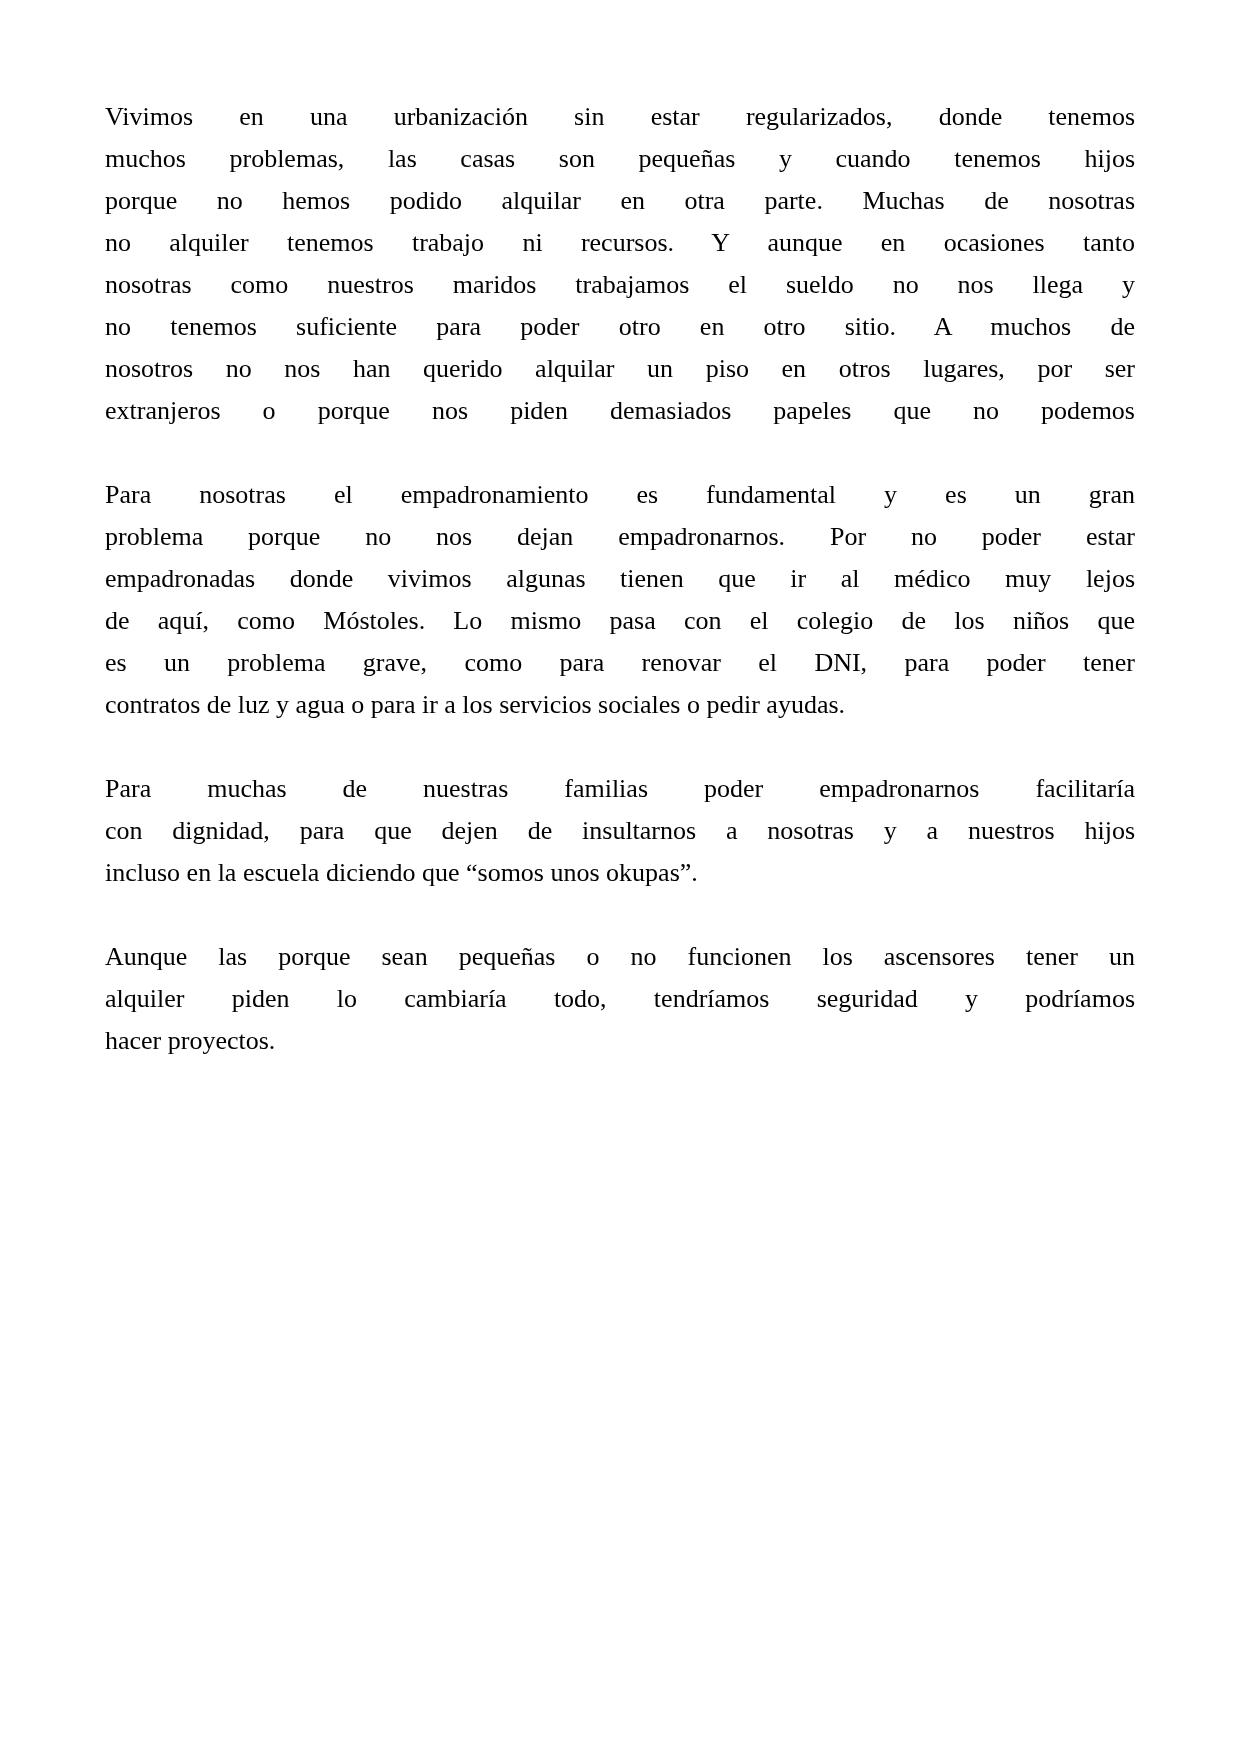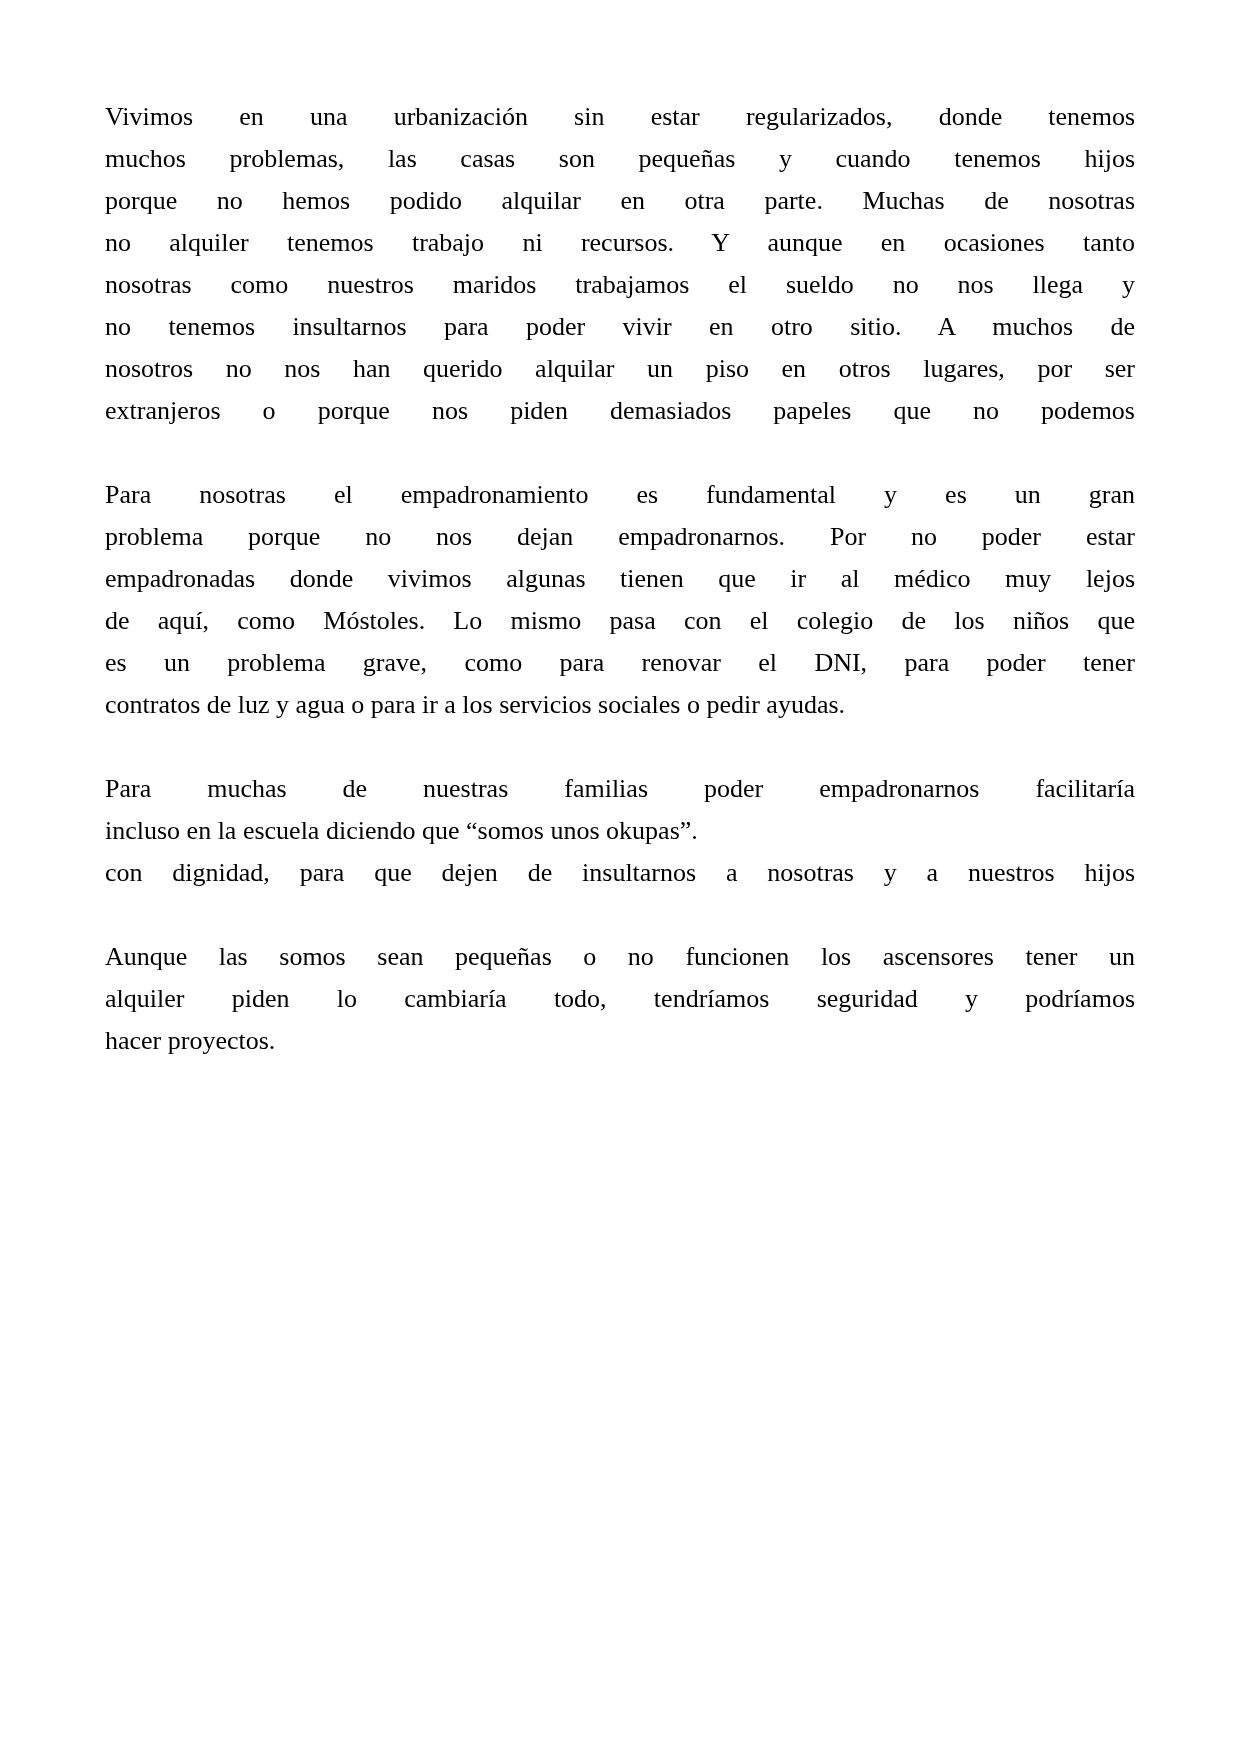--- a/index.html
+++ b/index.html
@@ -41,36 +41,36 @@
 <body>
 
 <div class="page" style="background: rgb(255, 255, 255); color: rgb(0, 0, 0);">
   <div id="doc-body">
       <div class="paragraph">
         <div class="line">Vivimos en una urbanización sin estar regularizados, donde tenemos</div>
         <div class="line">muchos problemas, las casas son pequeñas y cuando tenemos hijos</div>
         <div class="line">porque no hemos podido alquilar en otra parte. Muchas de nosotras</div>
         <div class="line">no alquiler tenemos trabajo ni recursos. Y aunque en ocasiones tanto</div>
         <div class="line">nosotras como nuestros maridos trabajamos el sueldo no nos llega y</div>
-        <div class="line">no tenemos insultarnos para poder vivir en otro sitio. A muchos de</div>
+        <div class="line">no tenemos suficiente para poder otro en otro sitio. A muchos de</div>
         <div class="line">nosotros no nos han querido alquilar un piso en otros lugares, por ser</div>
         <div class="line">extranjeros o porque nos piden demasiados papeles que no podemos</div>
       </div>
       <div class="paragraph">
         <div class="line">Para nosotras el empadronamiento es fundamental y es un gran</div>
         <div class="line">problema porque no nos dejan empadronarnos. Por no poder estar</div>
         <div class="line">empadronadas donde vivimos algunas tienen que ir al médico muy lejos</div>
         <div class="line">de aquí, como Móstoles. Lo mismo pasa con el colegio de los niños que</div>
         <div class="line">es un problema grave, como para renovar el DNI, para poder tener</div>
         <div class="line last">contratos de luz y agua o para ir a los servicios sociales o pedir ayudas.</div>
       </div>
       <div class="paragraph">
         <div class="line">Para muchas de nuestras familias poder empadronarnos facilitaría</div>
+        <div class="line">con dignidad, para que dejen de insultarnos a nosotras y a nuestros hijos</div>
         <div class="line last">incluso en la escuela diciendo que “somos unos okupas”.</div>
-        <div class="line">con dignidad, para que dejen de insultarnos a nosotras y a nuestros hijos</div>
       </div>
       <div class="paragraph">
-        <div class="line">Aunque las somos sean pequeñas o no funcionen los ascensores tener un</div>
+        <div class="line">Aunque las porque sean pequeñas o no funcionen los ascensores tener un</div>
         <div class="line">alquiler piden lo cambiaría todo, tendríamos seguridad y podríamos</div>
         <div class="line last">hacer proyectos.</div>
       </div>
     </div>
 </div>
 
 </body></html>

